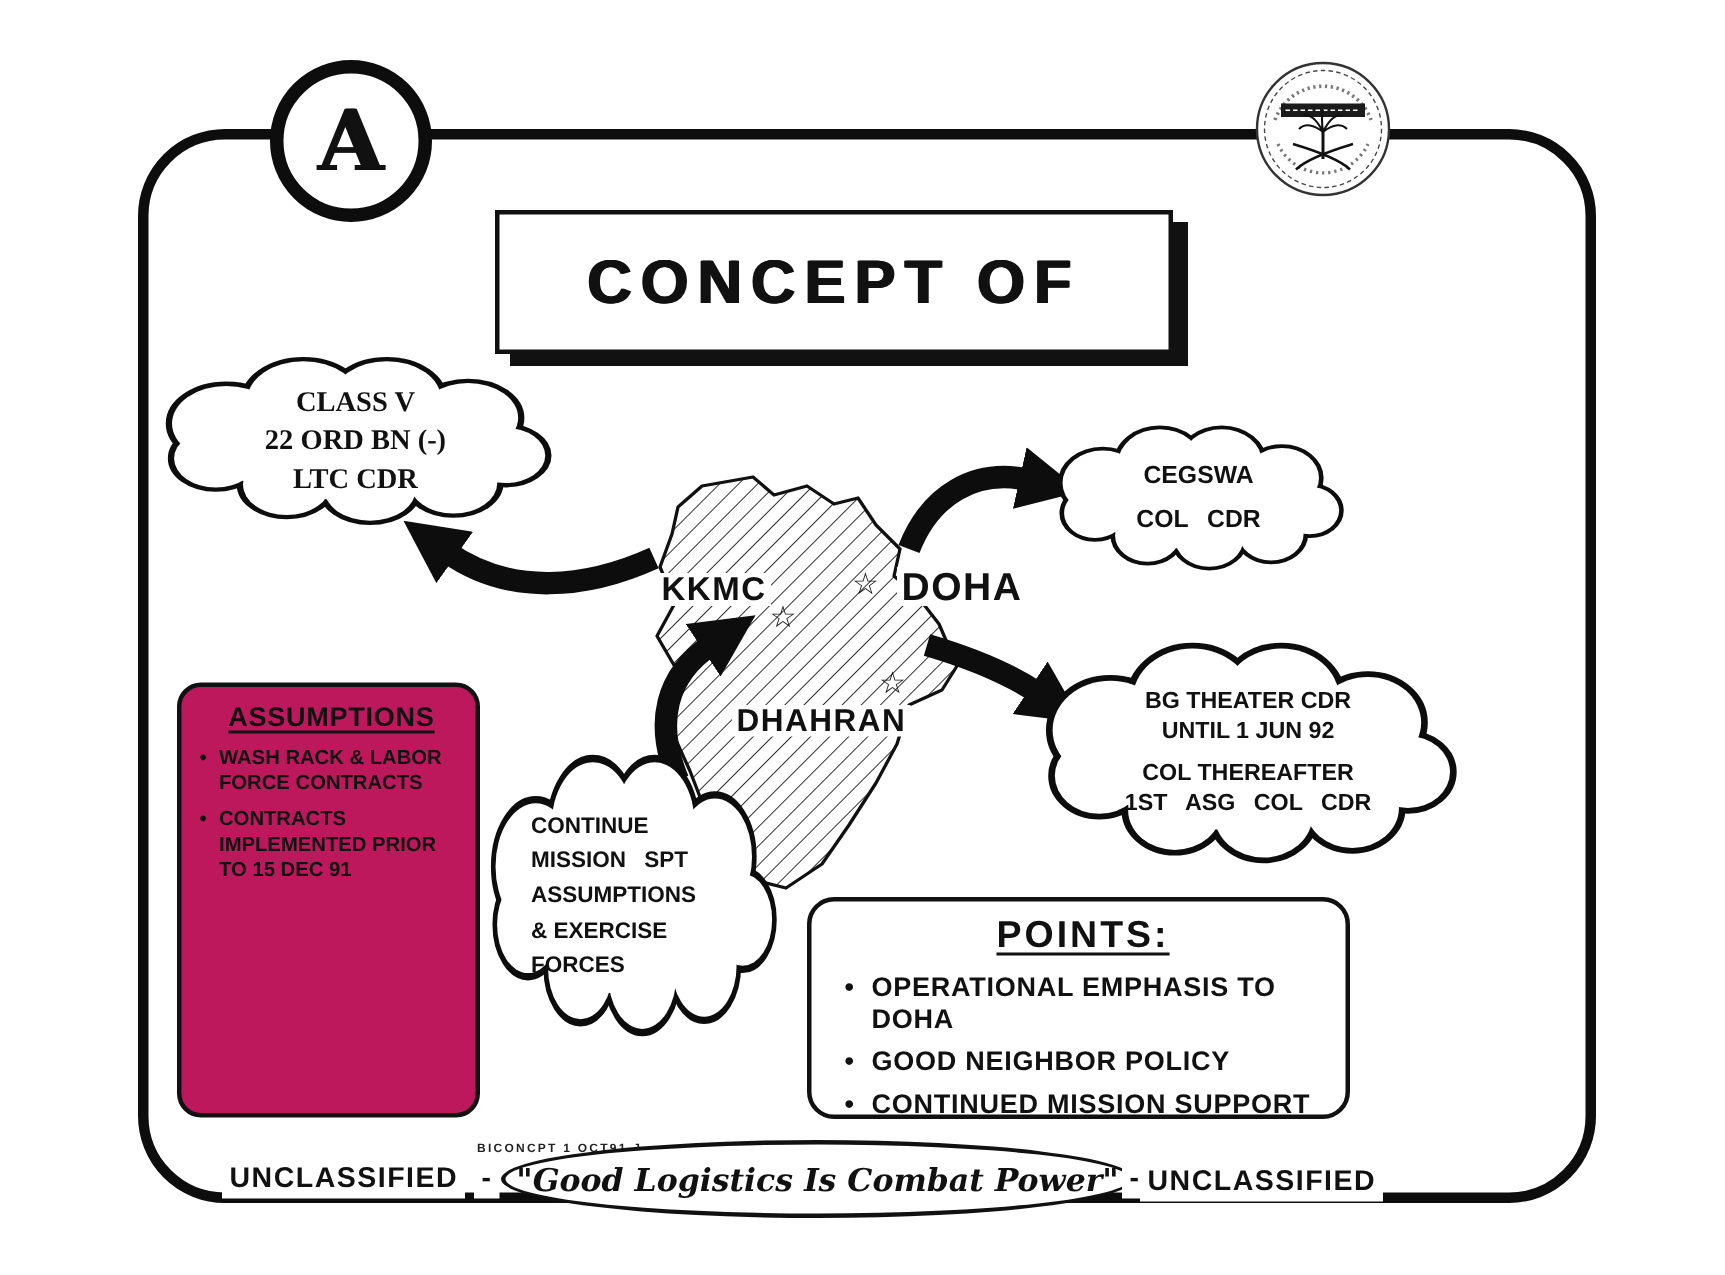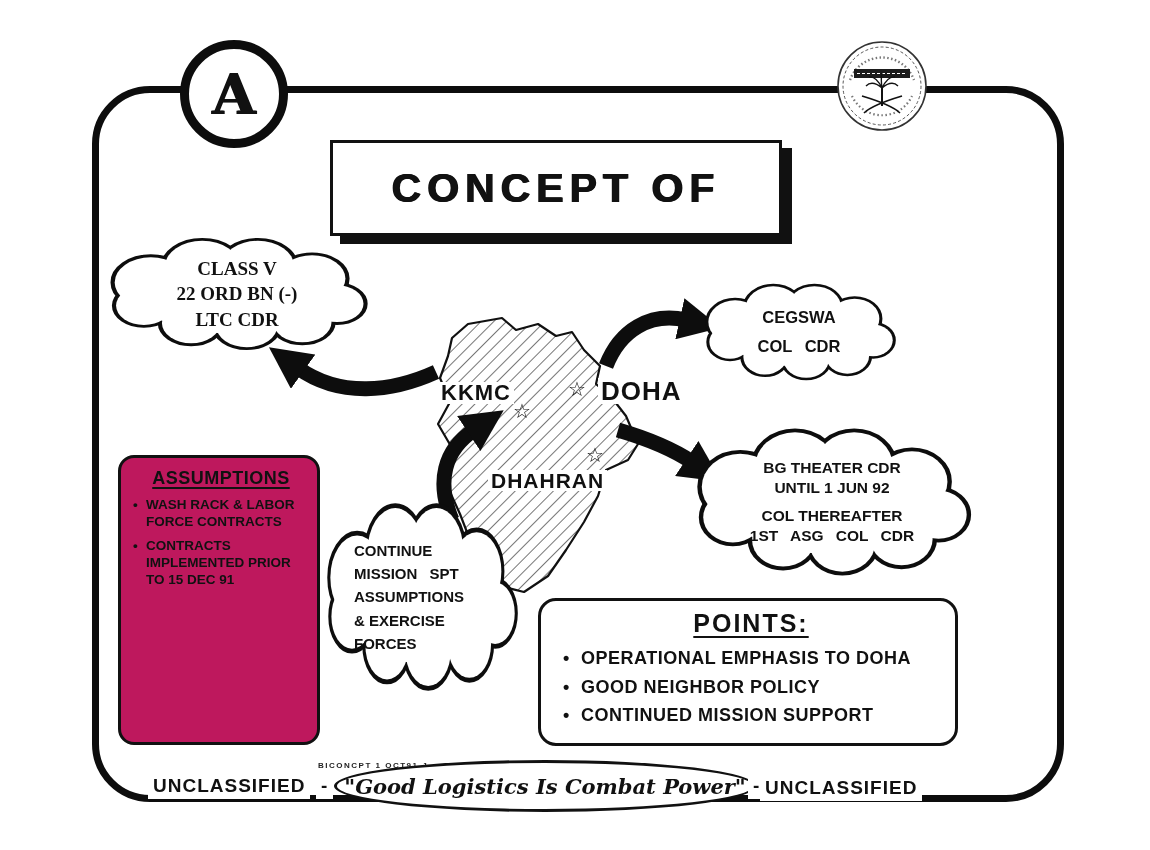--- a/index.html
+++ b/index.html
@@ -81,21 +81,21 @@
   }
   .assumptions ul { margin:0; padding:0; list-style:none; }
   .assumptions li {
     position:relative; padding-left:13px; margin-bottom:7px;
     font-size:13.5px; font-weight:bold; line-height:1.25;
   }
   .assumptions li::before { content:"•"; position:absolute; left:0; top:0; }
 
   
   .points {
-    position:absolute; left:538px; top:598px; width:420px; height:148px;
+    position:absolute; left:538px; top:598px; width:362px; height:148px;
     border:3px solid #111; border-radius:18px; background:#fff; z-index:3;
     box-sizing:border-box; padding:8px 14px 6px 20px;
   }
   .points h2 {
     margin:0 0 10px 0; font-size:25px; letter-spacing:2px; text-align:center;
     text-decoration:underline; text-underline-offset:4px; text-decoration-thickness:2px;
   }
   .points ul { margin:0; padding:0; list-style:none; }
   .points li {
     position:relative; padding-left:20px; margin-bottom:8px;

